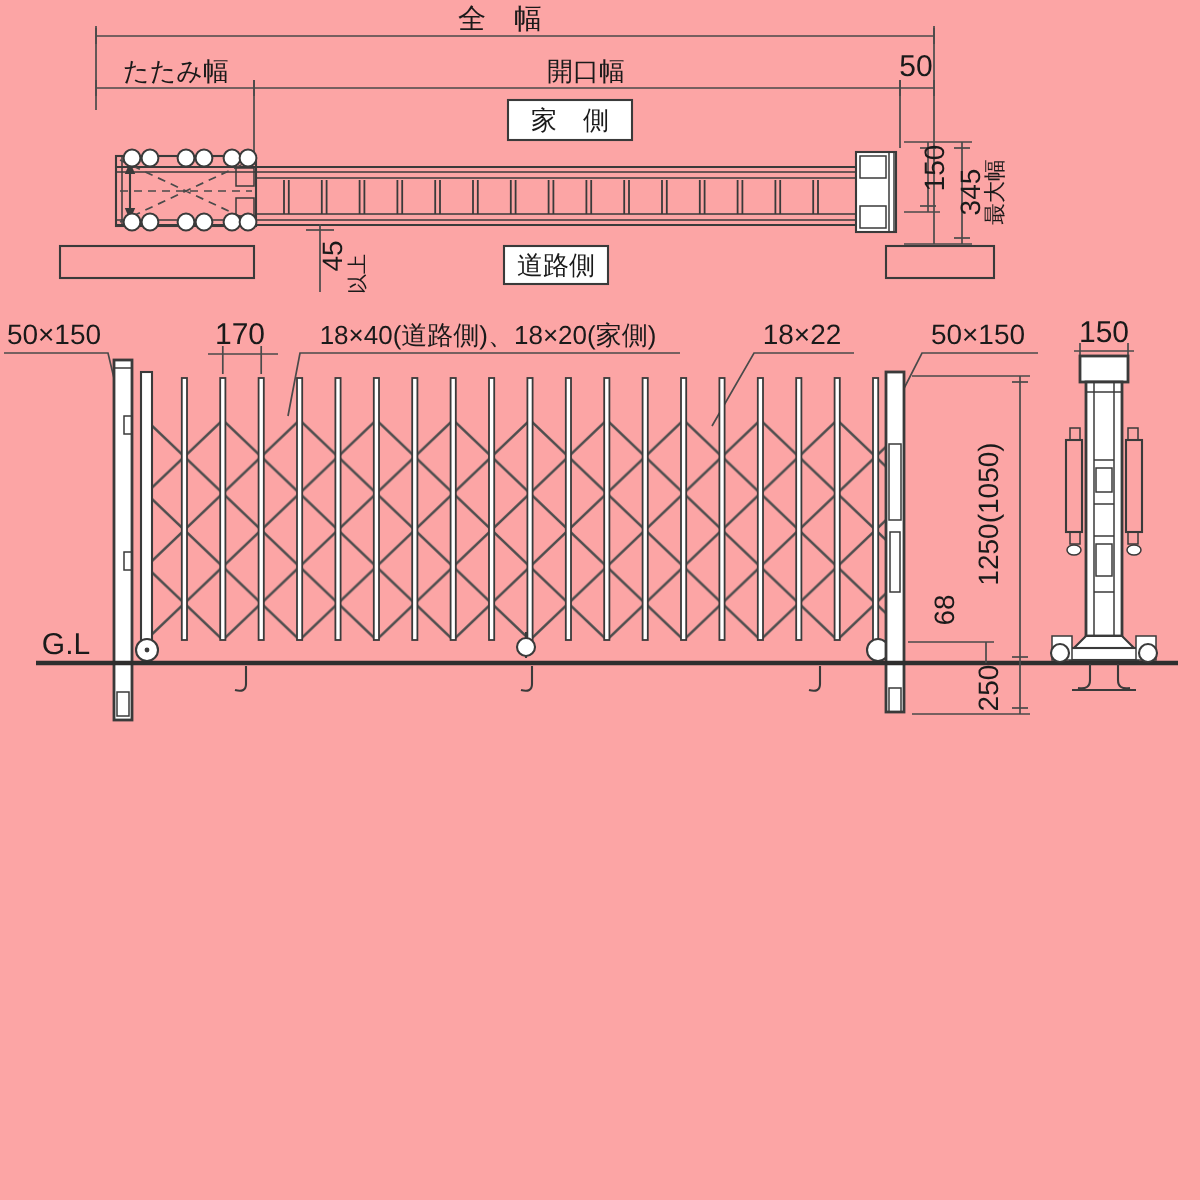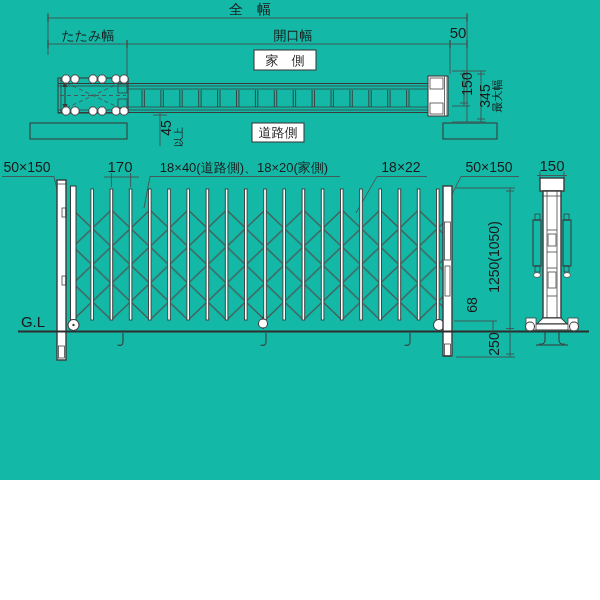--- a/index.html
+++ b/index.html
@@ -1,16 +1,16 @@
 <!DOCTYPE html>
 <html><head>
 <meta charset="utf-8">
 <style>
   html,body{margin:0;padding:0;background:#fff;}
-  .stage{width:600px;height:480px;background:#14b8a6;position:relative;font-family:"Liberation Sans",sans-serif;}
+  .stage{width:600px;height:600px;background:#fca5a5;position:relative;font-family:"Liberation Sans",sans-serif;}
   svg{display:block;}
   text{fill:#1a1a1a;font-family:"Liberation Sans","DejaVu Sans",sans-serif;}
   .ln{stroke:#3a3a3a;fill:none;}
   .thick{stroke-width:1.4;}
   .med{stroke-width:1.05;}
   .thin{stroke-width:0.75;}
   .dim{stroke:#4a4a4a;stroke-width:0.85;fill:none;}
   .dash{stroke-dasharray:4 3;}
   .wfill{fill:#ffffff;}
 </style>

